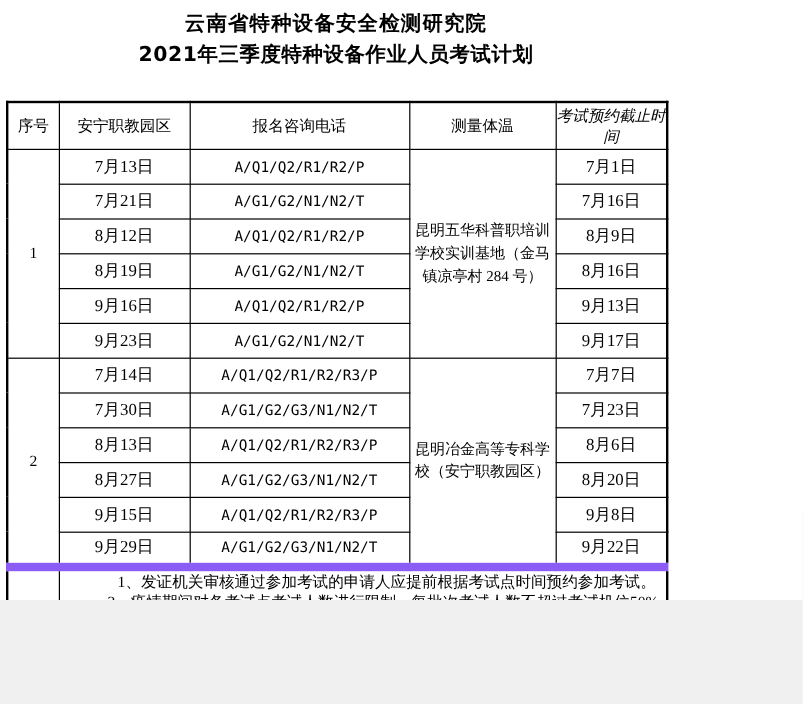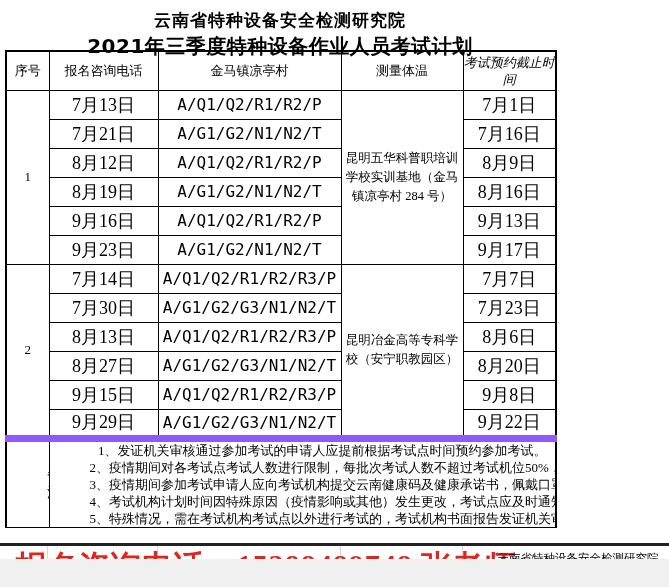--- a/index.html
+++ b/index.html
@@ -1,41 +1,41 @@
 <!DOCTYPE html>
 <html><head>
 <meta charset="utf-8">
 <style>
   html,body{margin:0;padding:0;background:#f0f0f0;}
   #canvas{
-    position:relative;width:669px;height:559px;background:#ffffff;
+    position:relative;width:669px;height:500px;background:#ffffff;
     font-family:"Liberation Serif","DejaVu Serif",serif;
     color:#000;overflow:hidden;margin:0 auto;
   }
   
   #title-block{position:absolute;left:0;top:7px;width:560px;text-align:center;
     font-family:"DejaVu Sans","Liberation Sans",sans-serif;font-weight:bold;}
   #title-block .t1{font-size:17px;line-height:26px;letter-spacing:1px;}
-  #title-block .t2{font-size:20px;line-height:26px;letter-spacing:0.5px;}
+  #title-block .t2{font-size:17px;line-height:26px;letter-spacing:0.5px;}
   
   table.exam{
-    position:absolute;left:5px;top:50px;border-collapse:collapse;table-layout:fixed;
+    position:absolute;left:5px;top:84px;border-collapse:collapse;table-layout:fixed;
     width:550px;
   }
   table.exam{border:2px solid #000;border-bottom:none;}
   table.exam td,table.exam th{
     border:1px solid #000;padding:0;text-align:center;vertical-align:middle;
     font-weight:normal;overflow:hidden;
   }
   tr.hdr{height:39px;}
   tr.hdr th{font-size:13px;line-height:17px;}
   th.th-deadline{padding:0 6px;word-break:break-all;font-style:italic;}
   tr.r{height:29px;}
-  td.date,td.deadline{font-size:18px;}
-  td.code{font-family:"DejaVu Sans Mono","Liberation Mono",monospace;font-size:16px;letter-spacing:0;}
+  td.date,td.deadline{font-size:14px;}
+  td.code{font-family:"DejaVu Sans Mono","Liberation Mono",monospace;font-size:12px;letter-spacing:0;}
   td.seq{font-size:13px;}
   td.loc{font-size:12.5px;line-height:19px;word-break:break-all;padding:0 4px;margin-top:24px;}
   tr.remarks{height:88px;}
   tr.remarks td{border-top:7px solid #8b5cf6;padding-left:40px;}
   td.remarks-label{font-size:14px;letter-spacing:1px;}
   td.notes{text-align:left;vertical-align:middle;padding:2px 2px 2px 4px;}
   td.notes .note-line{font-size:13px;line-height:17px;white-space:nowrap;}
   
   #bottom-rule{position:absolute;left:0;top:543px;width:669px;height:3px;background:#222;}
   .foot-grid{position:absolute;top:546px;height:41px;width:1px;background:#d9d9d9;}
@@ -61,22 +61,22 @@
     <colgroup>
       <col style="width:43px">
         <col style="width:109px">
         <col style="width:183px">
       <col style="width:122px">
         <col style="width:93px">
     </colgroup>
     <tbody>
     <tr class="hdr">
       <th>序号</th>
+      <th>安宁职教园区</th>
       <th>报名咨询电话</th>
-      <th>金马镇凉亭村</th>
       <th>测量体温</th>
       <th class="th-deadline">考试预约截止时间</th>
     </tr>
 
     <tr class="r">
       <td class="seq" rowspan="6">1</td>
       <td class="date">7月13日</td>
       <td class="code">A/Q1/Q2/R1/R2/P</td>
       <td class="loc" rowspan="6">昆明五华科普职培训学校实训基地（金马镇凉亭村 284 号）</td>
       <td class="deadline">7月1日</td>

